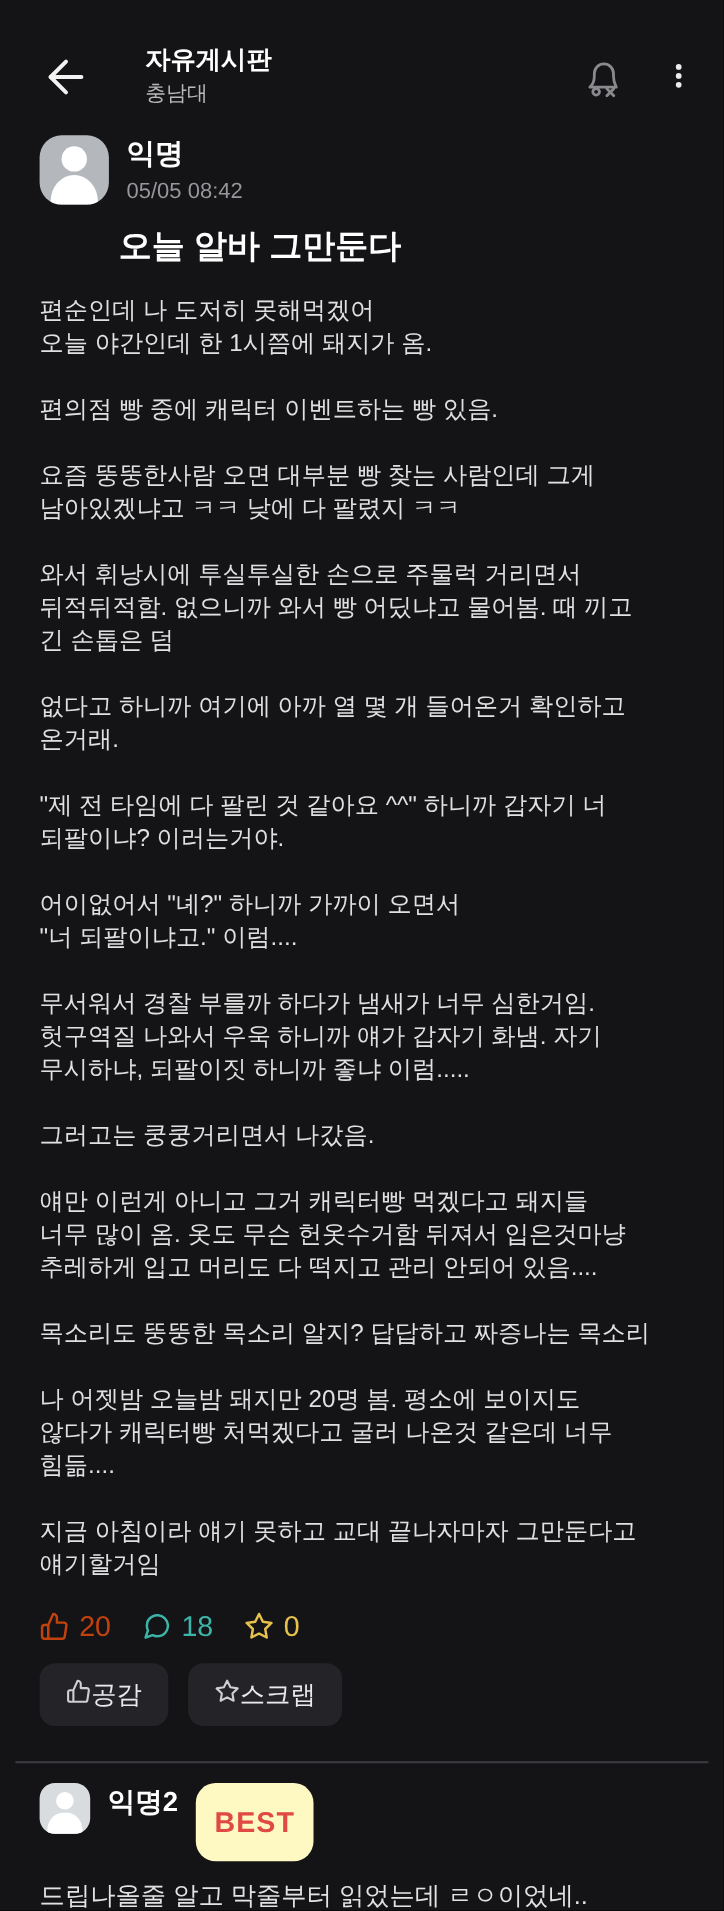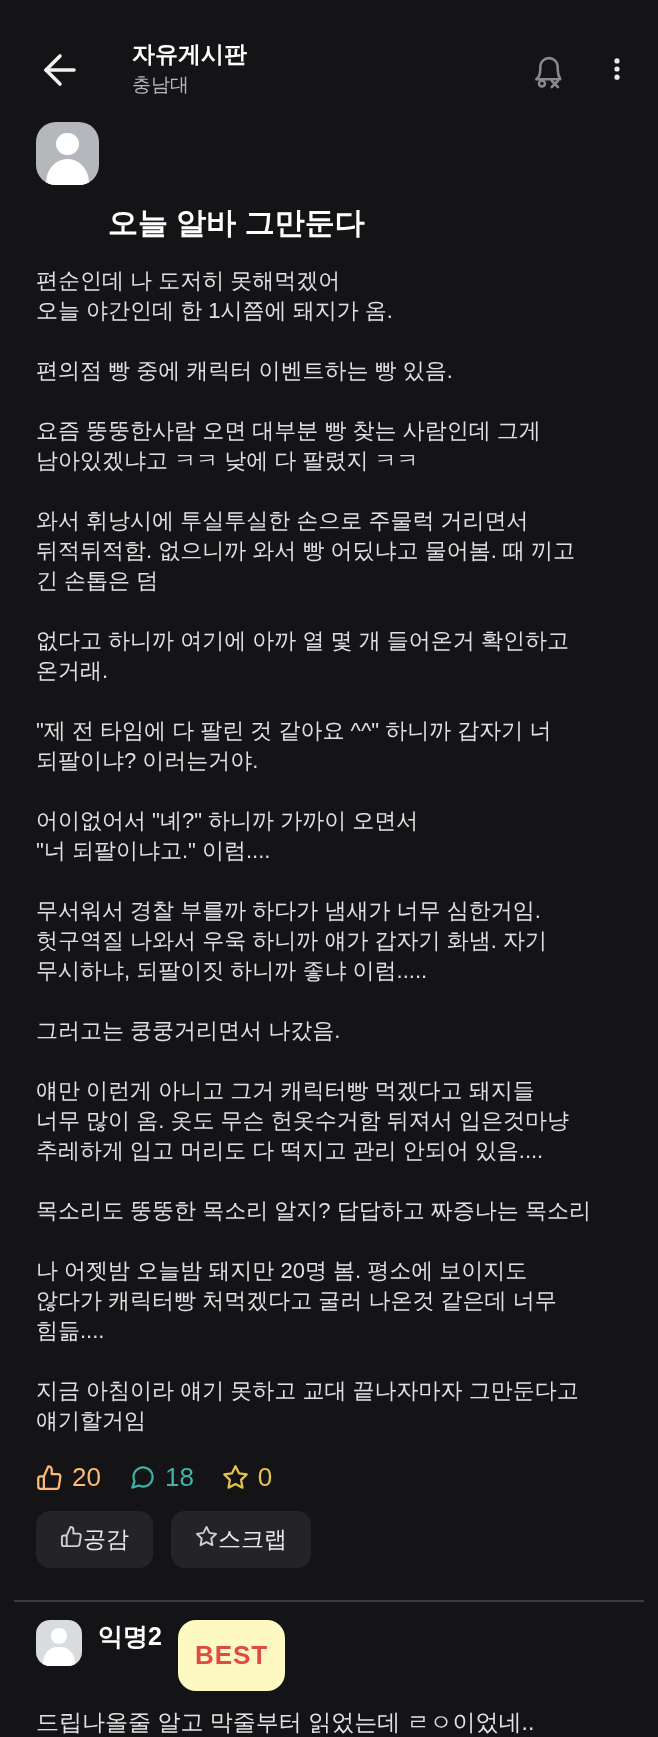--- a/index.html
+++ b/index.html
@@ -41,21 +41,21 @@
   .post-body {
     margin-top:22px;
     font-size:22px; line-height:30px;
     color:#e0e0e2;
     white-space:pre-line;
   }
   
   .reactions { display:flex; align-items:center; gap:28px; margin-top:26px; }
   .reaction { display:flex; align-items:center; gap:9px; font-size:26px; }
   .reaction svg { display:block; }
-  .reaction.like { color:#fdba74; }
+  .reaction.like { color:#c2410c; }
   .reaction.comments { color:#3cb5a8; }
   .reaction.scraps { color:#e6c24d; }
   
   .action-buttons { display:flex; gap:18px; margin-top:18px; }
   .action-btn {
     display:flex; align-items:center; 
     background:#242428; border:none; border-radius:14px;
     padding:13px 24px; cursor:pointer;
     color:#e9e9eb; font-size:23px; font-family:inherit;
   }
@@ -119,20 +119,24 @@
       </div>
     </div>
   </header>
 
   <main class="post">
     <div class="post-header">
       <div class="avatar">
         <span class="head"></span>
         <span class="torso"></span>
       </div>
+      <div class="author-block">
+        <div class="post-author">익명</div>
+        <div class="post-timestamp">05/05 08:42</div>
+      </div>
     </div>
 
     <h1 class="post-title">오늘 알바 그만둔다</h1>
 
     <div class="post-body">편순인데 나 도저히 못해먹겠어
 오늘 야간인데 한 1시쯤에 돼지가 옴.
 
 편의점 빵 중에 캐릭터 이벤트하는 빵 있음.
 
 요즘 뚱뚱한사람 오면 대부분 빵 찾는 사람인데 그게

